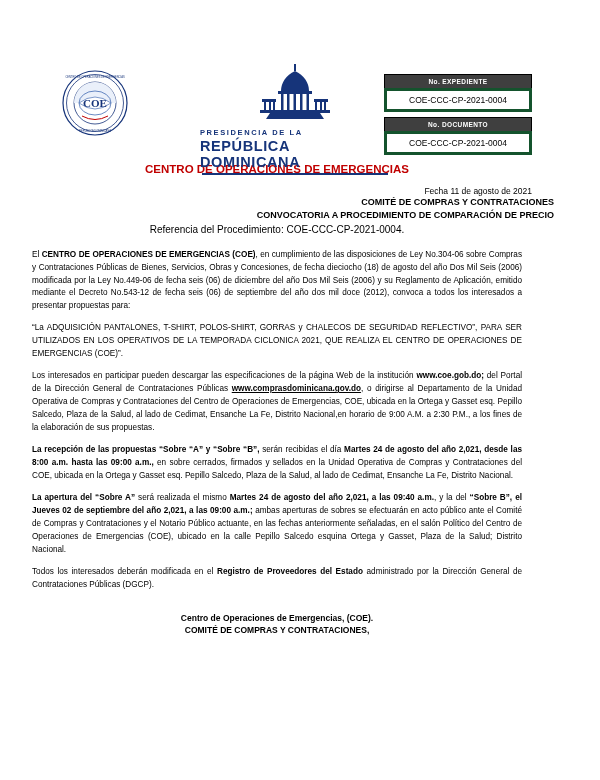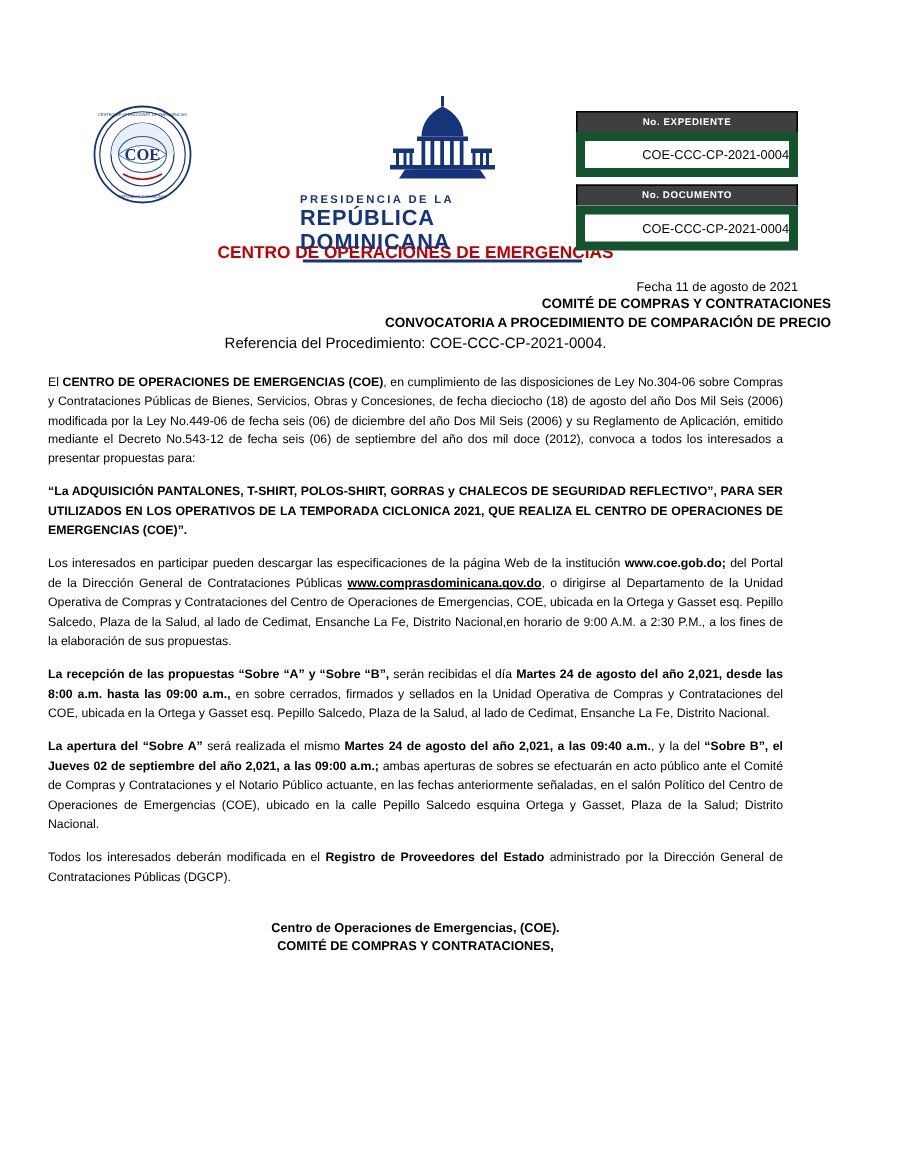--- a/index.html
+++ b/index.html
@@ -80,23 +80,23 @@
     text-align: center;
     letter-spacing: 0.4px;
     padding: 3px 0;
     border: 1px solid #000;
     border-bottom: none;
   }
   .doc-box-value {
     background: #ffffff;
     color: #000000;
     font-size: 8.5px;
-    text-align: right;
+    text-align: center;
     padding: 4px 0;
-    border: 6px solid #14532d;
+    border: 3px solid #14532d;
   }
   .doc-box-spacer { height: 5px; }
 
   
   .org-title {
     text-align: center;
     color: #c00000;
     font-weight: bold;
     font-size: 11.5px;
     line-height: 1.35;
@@ -126,21 +126,21 @@
   .body-text {
     margin: 0 32px;
     font-size: 8.2px;
     line-height: 1.58;
     text-align: justify;
   }
   .body-text p { margin: 0 0 9px 0; }
   b { font-weight: bold; }
   .center-bold {
     text-align: justify;
-    font-weight: bold;
+    font-weight: normal;
   }
   .link {
     text-decoration: underline;
     color: #000;
   }
   .footer-sign {
     margin-top: 20px;
     text-align: center;
     font-weight: bold;
     font-size: 8.5px;

